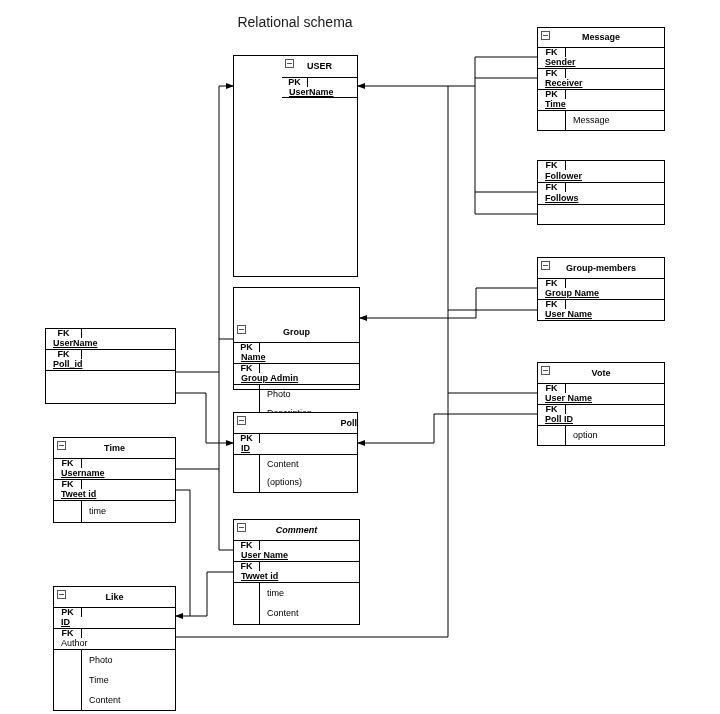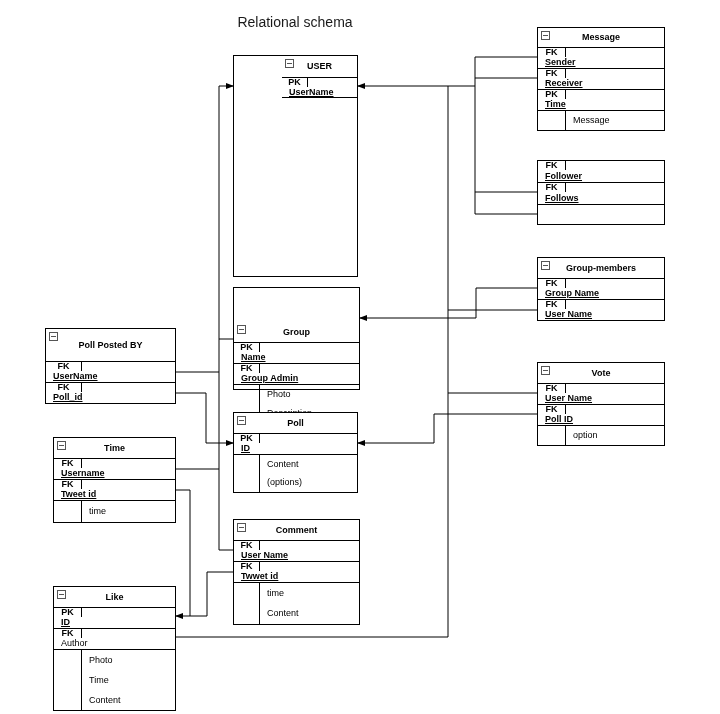--- a/index.html
+++ b/index.html
@@ -161,40 +161,40 @@
         </div>
         <div class="tbody" style="height: 38px;">
           <div class="kcell" style="width: 26px;"></div>
           <div class="battrs">
             <div class="bline">Photo</div>
             <div class="bline">Description</div>
           </div>
         </div>
       </div>
       <div class="etable" style="left: 233px; top: 412px; width: 125px; height: 81px;">
-        <div class="hdr" style="height: 21px;">
+        <div class="hdr" style="height: 21px; justify-content: flex-end;">
           <span class="collapse">
             <span class="minus"></span>
           </span>
           <span>Poll</span>
         </div>
         <div class="krow" style="height: 21px;">
           <div class="kcell" style="width: 26px;">PK</div>
           <div class="acell keyattr">ID</div>
         </div>
         <div class="tbody" style="height: 37px;">
           <div class="kcell" style="width: 26px;"></div>
           <div class="battrs">
             <div class="bline">Content</div>
             <div class="bline">(options)</div>
           </div>
         </div>
       </div>
       <div class="etable" style="left: 233px; top: 519px; width: 127px; height: 106px;">
-        <div class="hdr" style="height: 21px;">
+        <div class="hdr" style="height: 21px; font-style: italic;">
           <span class="collapse">
             <span class="minus"></span>
           </span>
           <span>Comment</span>
         </div>
         <div class="krow" style="height: 21px;">
           <div class="kcell" style="width: 26px;">FK</div>
           <div class="acell keyattr">User Name</div>
         </div>
         <div class="krow" style="height: 21px;">
@@ -203,26 +203,20 @@
         </div>
         <div class="tbody" style="height: 41px;">
           <div class="kcell" style="width: 26px;"></div>
           <div class="battrs">
             <div class="bline">time</div>
             <div class="bline">Content</div>
           </div>
         </div>
       </div>
       <div class="etable" style="left: 45px; top: 328px; width: 131px; height: 76px;">
-        <div class="hdr" style="height: 33px;">
-          <span class="collapse">
-            <span class="minus"></span>
-          </span>
-          <span>Poll Posted BY</span>
-        </div>
         <div class="krow" style="height: 21px;">
           <div class="kcell" style="width: 36px;">FK</div>
           <div class="acell keyattr">UserName</div>
         </div>
         <div class="krow" style="height: 21px;">
           <div class="kcell" style="width: 36px;">FK</div>
           <div class="acell keyattr">Poll_id</div>
         </div>
       </div>
       <div class="etable" style="left: 53px; top: 437px; width: 123px; height: 86px;">

